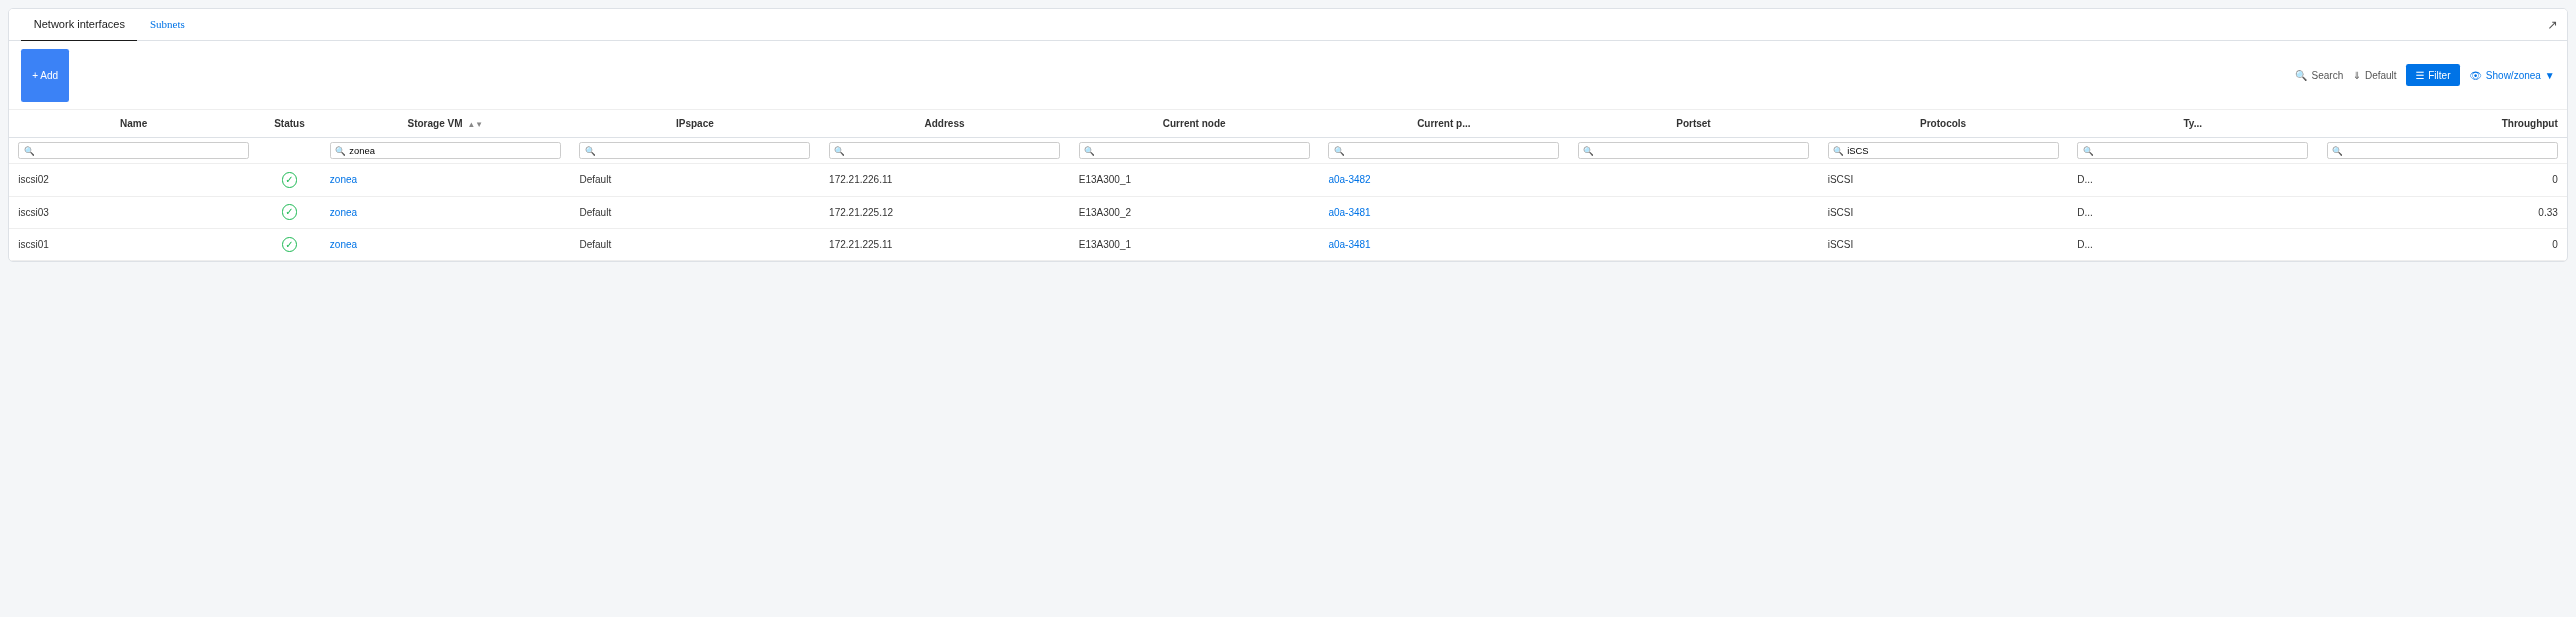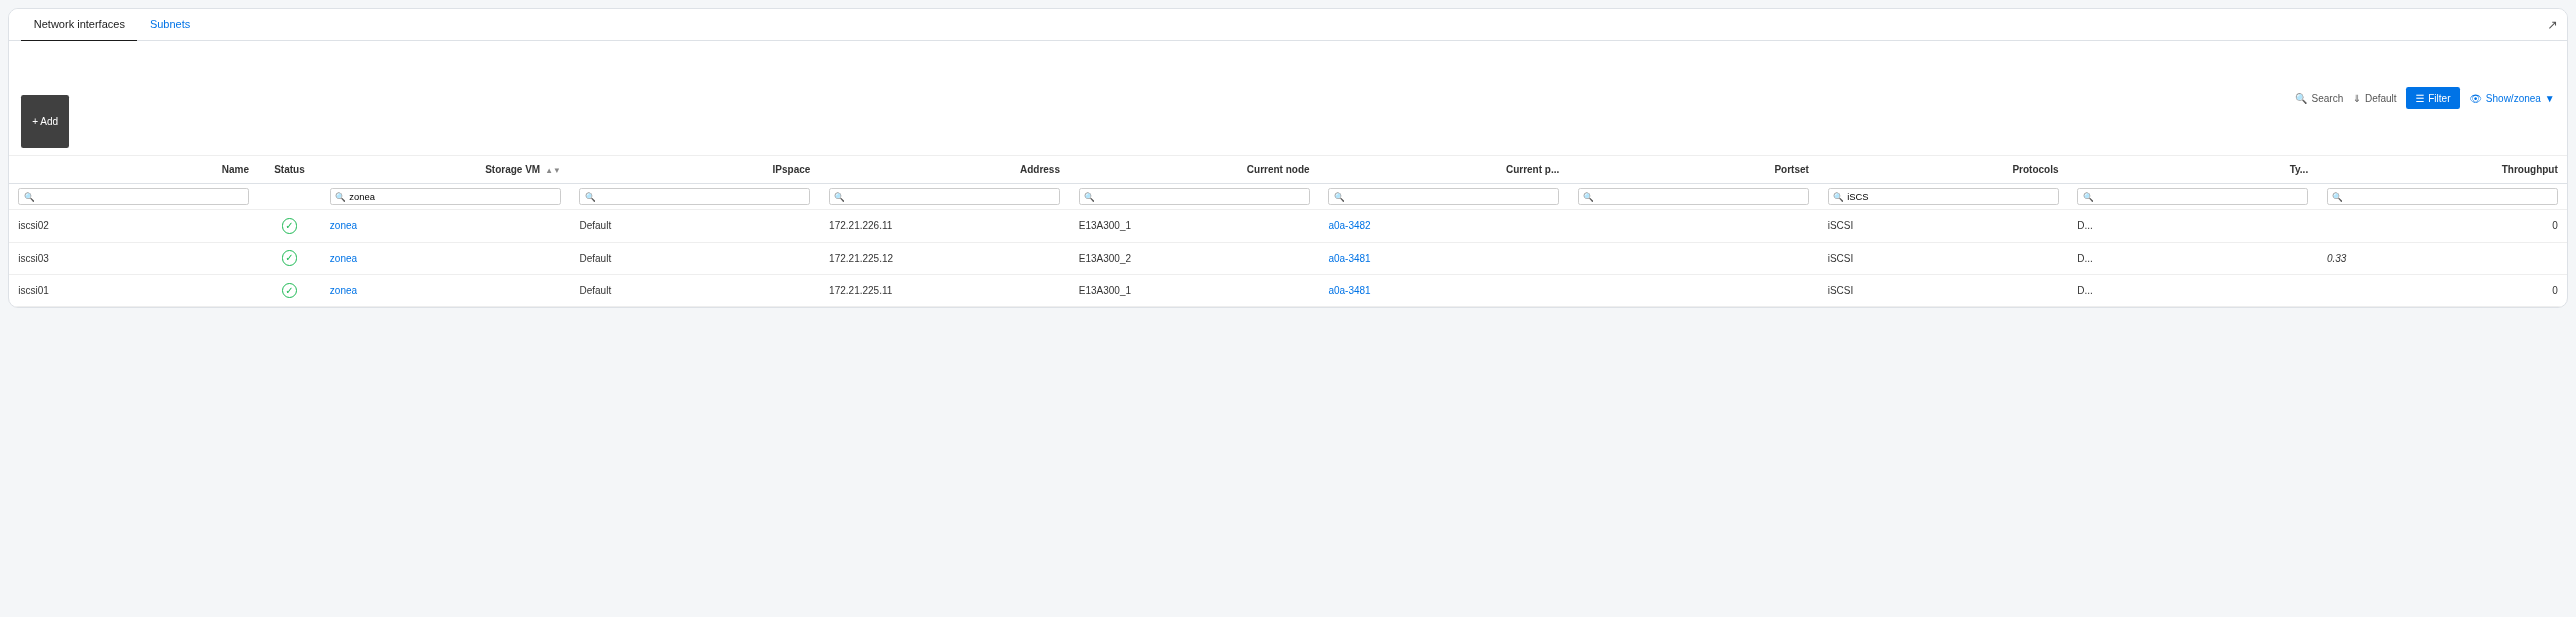--- a/index.html
+++ b/index.html
@@ -1,32 +1,32 @@
 <!DOCTYPE html>
 <html style="font-size:12.5px"><head>
   <meta charset="utf-8">
   <style>
     * { box-sizing: border-box; margin: 0; padding: 0; }
     body { font-family: -apple-system, BlinkMacSystemFont, "Segoe UI", Arial, sans-serif; font-size: 10px; background: #f4f6f8; color: #333; }
-    .container { background: #fff; border: 0.8px solid #dde1e6; border-radius: 10px; margin: 7.8px; overflow: hidden; }
+    .container { background: #fff; border: 0.8px solid #dde1e6; border-radius: 5px; margin: 7.8px; overflow: hidden; }
     .tabs { display: flex; align-items: flex-end; padding: 0 12.5px; border-bottom: 0.8px solid #dde1e6; background: #fff; position: relative; }
     .tab { padding: 9.4px 12.5px; cursor: pointer; font-size: 11px; color: #555; border-bottom: 1.6px solid transparent; margin-bottom: -0.8px; }
     .tab.active { color: #1a1a1a; border-bottom: 1.6px solid #1a1a1a; font-weight: 500; }
-    .tab.inactive { color: #0073e6; }
+    .tab.inactive { color: #0073e6; font-family: Liberation Serif, serif; }
     .expand-icon { position: absolute; right: 9.4px; top: 7.8px; color: #555; cursor: pointer; font-size: 12.5px; }
     .toolbar { display: flex; align-items: center; justify-content: space-between; padding: 7.8px 12.5px; border-bottom: 0.8px solid #eee; }
     .toolbar-left { display: flex; align-items: center; gap: 6.2px; }
     .toolbar-right { display: flex; align-items: center; gap: 9.4px; }
-    .btn-add { background: #404040; color: #fff; border: none; border-radius: 2.3px; padding: 21px 11px; cursor: pointer; font-size: 10px; display: flex; align-items: center; gap: 3.9px; margin-top: 46px; }
+    .btn-add { background: #3b82f6; color: #fff; border: none; border-radius: 2.3px; padding: 21px 11px; cursor: pointer; font-size: 10px; display: flex; align-items: center; gap: 3.9px; }
     .btn-text { background: none; border: none; color: #555; cursor: pointer; font-size: 10px; display: flex; align-items: center; gap: 3.9px; }
     .btn-filter { background: #0073e6; color: #fff; border: none; border-radius: 2.3px; padding: 5.5px 9.4px; cursor: pointer; font-size: 10px; display: flex; align-items: center; gap: 3.9px; }
     .btn-showhide { background: none; border: none; color: #0073e6; cursor: pointer; font-size: 10px; display: flex; align-items: center; gap: 3.9px; }
     table { width: 100%; border-collapse: collapse; }
     thead tr { border-bottom: 1.6px solid #dde1e6; }
-    thead th { padding: 7.8px 9.4px; text-align: right; font-weight: 600; font-size: 10px; color: #333; white-space: nowrap; background: #fff; }
+    thead th { padding: 7.8px 9.4px; text-align: center; font-weight: 600; font-size: 10px; color: #333; white-space: nowrap; background: #fff; }
     .filter-row td { padding: 3.9px 9.4px; border-bottom: 0.8px solid #eee; background: #fff; }
     .filter-input-wrap { display: flex; align-items: center; border: 0.8px solid #ccc; border-radius: 2.3px; padding: 2.3px 4.7px; background: #fff; gap: 3.1px; }
     .filter-input-wrap input { border: none; outline: none; font-size: 9.4px; width: 100%; background: transparent; }
     .search-icon-sm { color: #888; font-size: 8.6px; }
     tbody tr { border-bottom: 0.8px solid #eee; }
     tbody td { padding: 7.8px 9.4px; font-size: 10px; color: #333; }
     .link { color: #0073e6; text-decoration: none; cursor: pointer; }
     .sort-icon { font-size: 7.8px; color: #888; margin-left: 2.3px; }
     .col-name { min-width: 125px; }
     .col-status { width: 62px; text-align: center; }
@@ -183,21 +183,21 @@
       <span style="display:inline-block;width:15.6px;height:15.6px;border-radius:50%;border:1.6px solid #1db954;color:#1db954;line-height:14px;text-align:center;font-size:10px;">✓</span>
     </td>
     <td class="col-storagevm"><a class="link">zonea</a></td>
     <td class="col-ipspace">Default</td>
     <td class="col-address">172.21.225.12</td>
     <td class="col-currentnode">E13A300_2</td>
     <td class="col-currentp"><a class="link">a0a-3481</a></td>
     <td class="col-portset"></td>
     <td class="col-protocols">iSCSI</td>
     <td class="col-ty">D...</td>
-    <td class="col-throughput" style="text-align:left;font-style:italic;">0.33</td>
+    <td class="col-throughput" style="text-align:right;">0.33</td>
   </tr>
           <tr>
     <td class="col-name">iscsi01</td>
     <td class="col-status" style="text-align:center;">
       <span style="display:inline-block;width:15.6px;height:15.6px;border-radius:50%;border:1.6px solid #1db954;color:#1db954;line-height:14px;text-align:center;font-size:10px;">✓</span>
     </td>
     <td class="col-storagevm"><a class="link">zonea</a></td>
     <td class="col-ipspace">Default</td>
     <td class="col-address">172.21.225.11</td>
     <td class="col-currentnode">E13A300_1</td>

